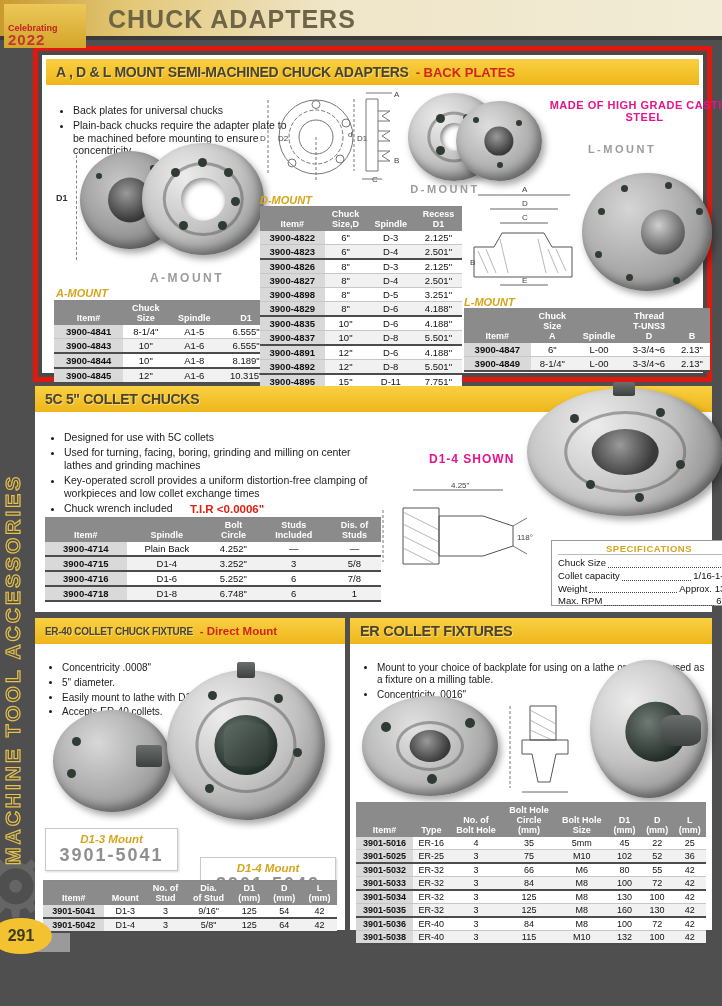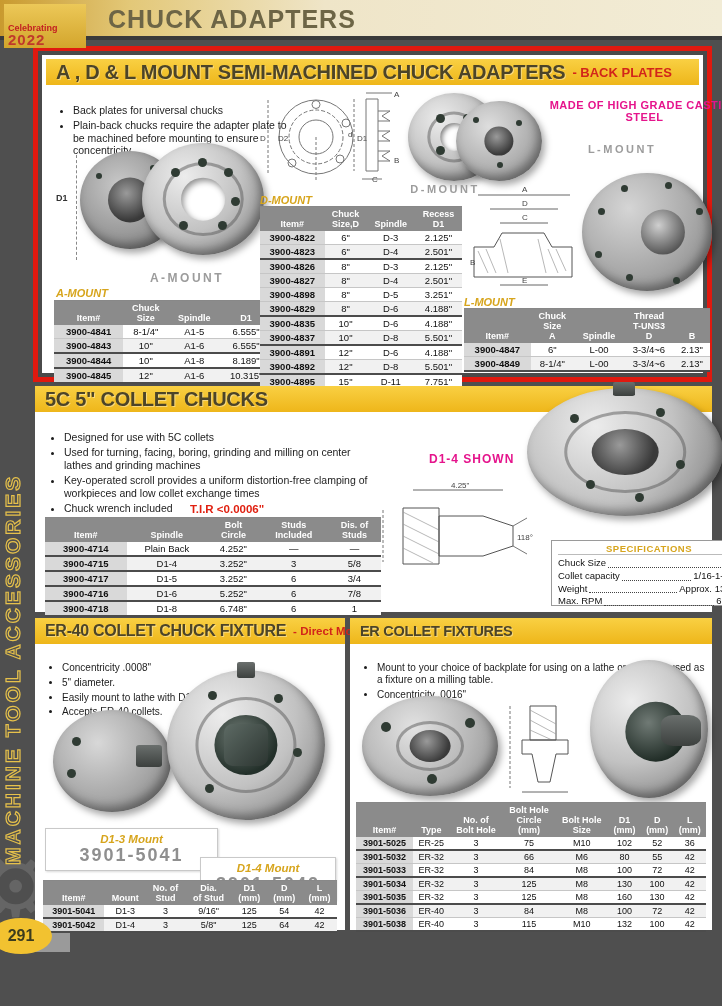--- a/index.html
+++ b/index.html
@@ -30,21 +30,21 @@
   .badge-tab { position:absolute; left:30px; top:930px; width:40px; height:22px; background:#9a9a9a; }
 
   
   .panel { position:absolute; background:#ffffff; }
   .red-frame { position:absolute; left:33px; top:46px; width:679px; height:336px;
     border:5px solid #e0190f; background:#4a4a4a; padding:4px; }
   .red-frame .inner { position:relative; width:100%; height:100%; background:#fff; }
 
   .sec-bar { position:absolute; left:4px; top:4px; right:4px; height:26px;
     background:linear-gradient(#f9d043,#eeb61a); display:flex; align-items:center; padding-left:10px; }
-  .sec-title { font-weight:bold; font-size:20px; color:#4c4428; letter-spacing:-0.3px;
+  .sec-title { font-weight:bold; font-size:14px; color:#4c4428; letter-spacing:-0.3px;
     text-shadow:1px 1px 0 rgba(255,255,255,0.4); white-space:nowrap; }
   .sec-sub { font-weight:bold; font-size:13px; color:#d2251a; margin-left:7px; white-space:nowrap; }
 
   ul.bullets { position:absolute; list-style:disc; padding-left:15px; color:#1c1c1c;
     font-size:10.5px; line-height:1.18;margin-top:11px; }
   ul.bullets li { margin-bottom:3px; }
 
   
   .tbl-label { position:absolute; font-size:11px; font-weight:bold; font-style:italic; color:#d7a51d; }
   table.tbl { position:absolute; border-collapse:collapse; font-size:9.5px; color:#111; }
@@ -399,27 +399,20 @@
           <td>—</td>
         </tr>
         <tr class="group-start">
           <td class="item-col">3900-4715</td>
           <td>D1-4</td>
           <td>3.252"</td>
           <td>3</td>
           <td>5/8</td>
         </tr>
         <tr class="group-start">
-          <td class="item-col">3900-4717</td>
-          <td>D1-5</td>
-          <td>3.252"</td>
-          <td>6</td>
-          <td>3/4</td>
-        </tr>
-        <tr class="group-start">
           <td class="item-col">3900-4716</td>
           <td>D1-6</td>
           <td>5.252"</td>
           <td>6</td>
           <td>7/8</td>
         </tr>
         <tr class="group-start">
           <td class="item-col">3900-4718</td>
           <td>D1-8</td>
           <td>6.748"</td>
@@ -472,21 +465,21 @@
     <div class="spec-row">
         <span>Max. RPM</span>
         <span class="spec-dots"></span>
         <span>6,000</span>
       </div>
   </div>
 </div>
 
 <div class="panel" style="left:35px; top:618px; width:310px; height:312px;">
   <div class="sec-bar" style="left:0; top:0; right:0;">
-    <span class="sec-title" style="font-size:16px;">ER-40 COLLET CHUCK FIXTURE</span>
+    <span class="sec-title" style="font-size:10px;">ER-40 COLLET CHUCK FIXTURE</span>
     <span class="sec-sub" style="font-size:11.5px;">- Direct Mount</span>
   </div>
   <ul class="bullets" style="left:12px; top:33px; width:290px; font-size:10px;">
       <li>Concentricity .0008"</li>
       <li>5" diameter.</li>
       <li>Easily mount to lathe with D1 spindle.</li>
       <li>Accepts ER-40 collets.</li>
     </ul>
 
   <div class="chuck" style="left:18px; top:92px; width:118px; height:102px; background:radial-gradient(circle at 38% 32%, #d8d8d8, #a8a8a8 55%, #7a7a7a);">
@@ -498,21 +491,21 @@
     <div class="ring" style="width:64%; height:64%;"></div>
     <div class="hole" style="width:40%; height:40%; background:radial-gradient(circle at 40% 35%, #6f7a74, #23302a 70%);"></div>
     <div class="nut" style="left:36%; top:36%; width:28%; height:28%; border-radius:20%; background:linear-gradient(135deg,#5d6a64,#2c3531);"></div>
     <div class="nut" style="left:44%; top:-8px; width:18px; height:16px;"></div>
     <i class="bolt" style="left:26%; top:14%;"></i>
       <i class="bolt" style="left:68%; top:16%;"></i>
     <i class="bolt" style="left:80%; top:52%;"></i>
       <i class="bolt" style="left:24%; top:76%;"></i>
   </div>
 
-  <div class="mount-box" style="left:10px; top:210px; width:173px;">
+  <div class="mount-box" style="left:10px; top:210px; width:133px;">
     <div class="mount-label">D1-3 Mount</div>
     <div class="mount-item">3901-5041</div>
   </div>
   <div class="mount-box" style="left:165px; top:210px; width:136px;margin-top:29px;">
     <div class="mount-label">D1-4 Mount</div>
     <div class="mount-item">3901-5042</div>
   </div>
 
   <table class="tbl" style="left:8px; top:262px; width:294px; font-size:9px;">
       <thead>
@@ -597,20 +590,30 @@
           <th>D1
 (mm)</th>
           <th>D
 (mm)</th>
           <th>L
 (mm)</th>
         </tr>
       </thead>
       <tbody>
         <tr>
+          <td class="item-col">3901-5016</td>
+          <td>ER-16</td>
+          <td>4</td>
+          <td>35</td>
+          <td>5mm</td>
+          <td>45</td>
+          <td>22</td>
+          <td>25</td>
+        </tr>
+        <tr>
           <td class="item-col">3901-5025</td>
           <td>ER-25</td>
           <td>3</td>
           <td>75</td>
           <td>M10</td>
           <td>102</td>
           <td>52</td>
           <td>36</td>
         </tr>
         <tr class="group-start">

